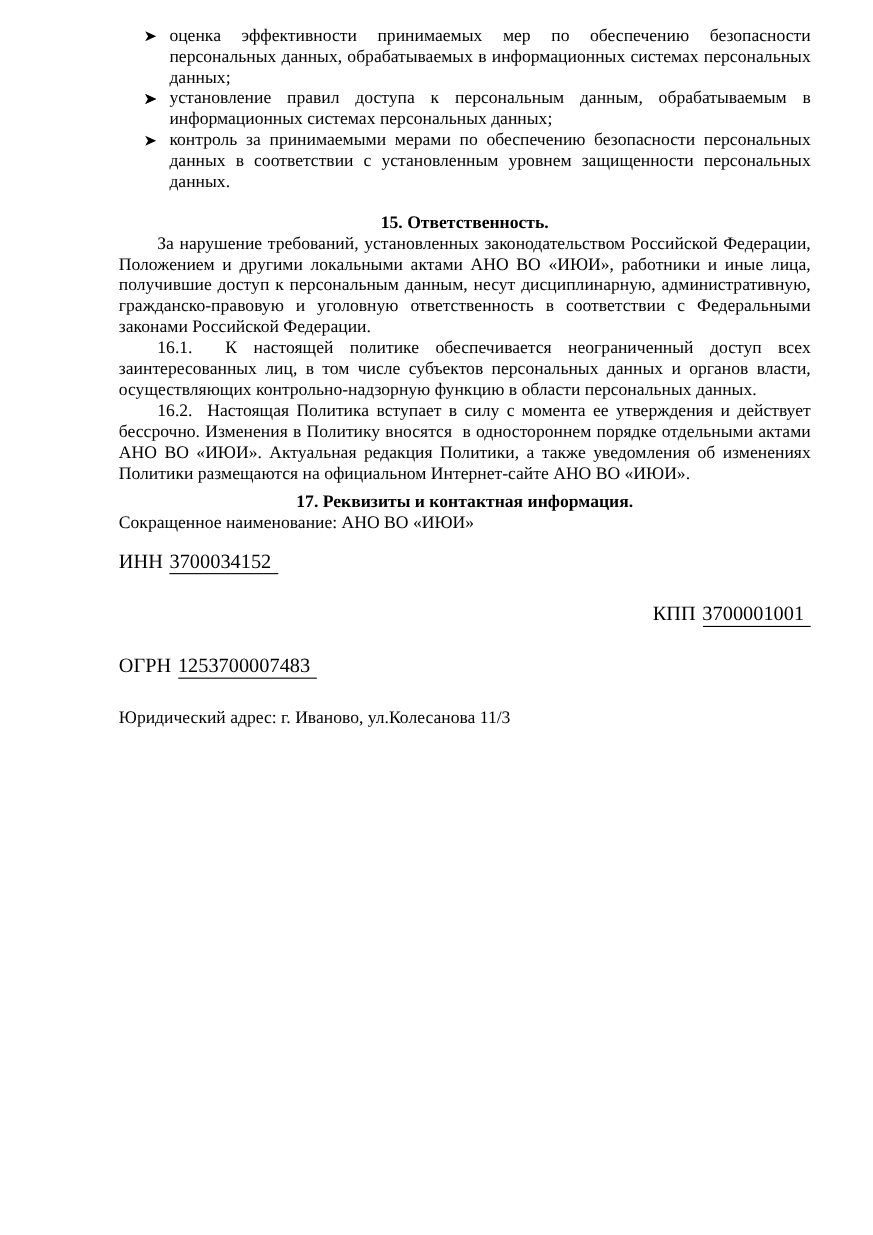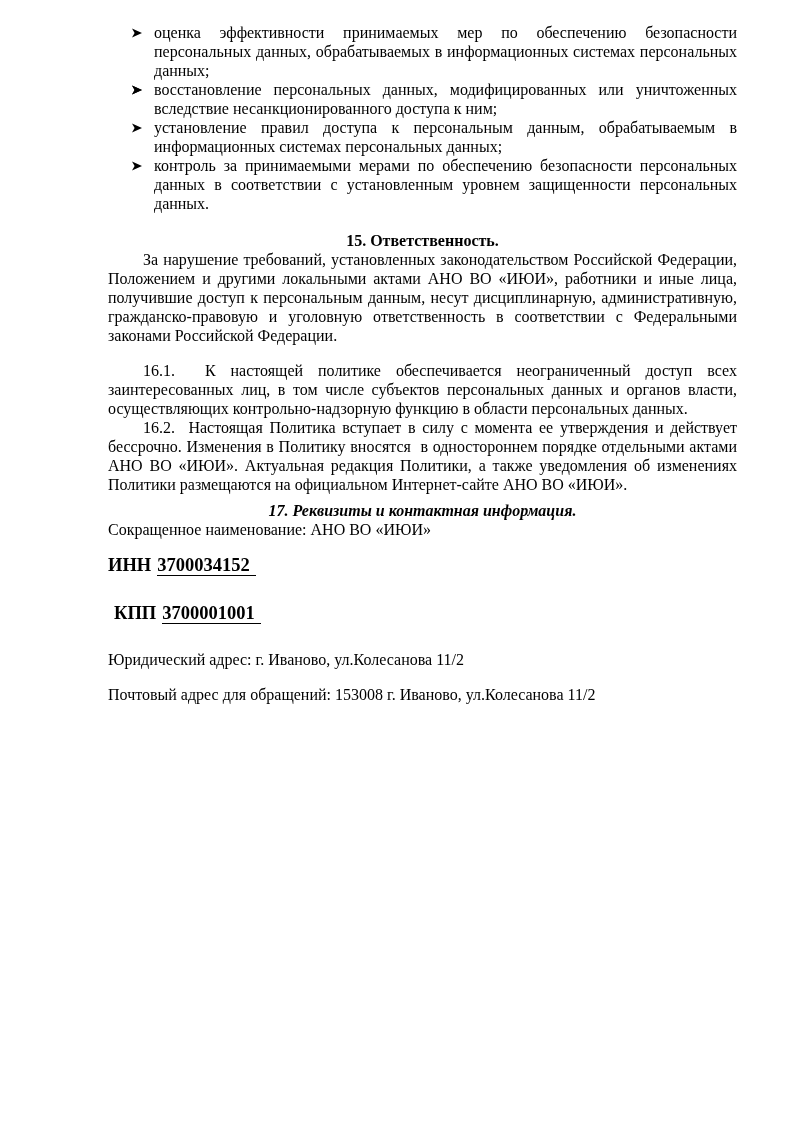--- a/index.html
+++ b/index.html
@@ -55,64 +55,57 @@
     text-indent: 35px;
   }
   .contact-line {
     margin: 0;
     text-align: left;
     text-indent: 0;
   }
   .requisite {
     font-size: 18.5px;
     line-height: 24px;
-    font-weight: bold;
   }
   .requisite .num {
     border-bottom: 1.4px solid #000;
     padding-right: 6px;
     margin-left: 6px;
   }
   
   #heading-15   { margin-top: 18px; }
   #para-15      { }
   #heading-16   { margin-top: 18px; }
-  #para-16-1    { margin-top: 16px; }
+  #para-16-1    { margin-top: 0; }
   #para-16-2    { margin-top: 0; font-family: Liberation Serif, serif; }
-  #heading-17   { margin-top: 7px; font-style: italic; }
+  #heading-17   { margin-top: 7px; }
   #name-block   { margin-top: 24px; }
   #short-name   { }
   #inn-line     { margin-top: 14px; }
-  #kpp-line     { margin-top: 24px; padding-left: 6px; }
+  #kpp-line     { margin-top: 24px; padding-left: 6px; text-align: right; }
   #ogrn-line    { margin-top: 23px; }
   #legal-addr   { margin-top: 25px; }
   #postal-addr  { margin-top: 16px; }
 </style>
 </head>
 <body>
 
 <div class="page">
 
   <ul class="arrow-list">
     <li>
       <span class="bullet-marker"><svg width="12" height="12" viewBox="0 0 12 12">
             <path d="M1 1.5 L11 6 L1 10.5 L3.6 6 Z" fill="#000"></path>
           </svg></span>
       <span>оценка эффективности принимаемых мер по обеспечению безопасности персональных данных, обрабатываемых в информационных системах персональных данных;</span>
     </li>
     <li>
       <span class="bullet-marker"><svg width="12" height="12" viewBox="0 0 12 12">
             <path d="M1 1.5 L11 6 L1 10.5 L3.6 6 Z" fill="#000"></path>
           </svg></span>
-    </li>
-    <li>
-      <span class="bullet-marker"><svg width="12" height="12" viewBox="0 0 12 12">
-            <path d="M1 1.5 L11 6 L1 10.5 L3.6 6 Z" fill="#000"></path>
-          </svg></span>
-      <span>восстановление персональных данных, модифицированных или уничтоженных вследствие несанкционированного доступа к ним;</span>
     </li>
     <li>
       <span class="bullet-marker"><svg width="12" height="12" viewBox="0 0 12 12">
             <path d="M1 1.5 L11 6 L1 10.5 L3.6 6 Z" fill="#000"></path>
           </svg></span>
       <span>установление правил доступа к персональным данным, обрабатываемым в информационных системах персональных данных;</span>
     </li>
     <li>
       <span class="bullet-marker"><svg width="12" height="12" viewBox="0 0 12 12">
             <path d="M1 1.5 L11 6 L1 10.5 L3.6 6 Z" fill="#000"></path>
@@ -135,18 +128,20 @@
   <div class="contact-line" id="short-name">Сокращенное наименование: АНО ВО «ИЮИ»</div>
 
   <div class="contact-line requisite" id="inn-line">
     <span>ИНН</span><span class="num">3700034152</span>
   </div>
 
   <div class="contact-line requisite" id="kpp-line">
     <span>КПП</span><span class="num">3700001001</span>
   </div>
 
+  <div class="contact-line requisite" id="ogrn-line">
+    <span>ОГРН</span><span class="num">1253700007483</span>
+  </div>
 
-  <div class="contact-line" id="legal-addr">Юридический адрес: г. Иваново, ул.Колесанова 11/2</div>
+  <div class="contact-line" id="legal-addr">Юридический адрес: г. Иваново, ул.Колесанова 11/3</div>
 
-  <div class="contact-line" id="postal-addr">Почтовый адрес для обращений: 153008 г. Иваново, ул.Колесанова 11/2</div>
 
 </div>
 
 </body></html>

